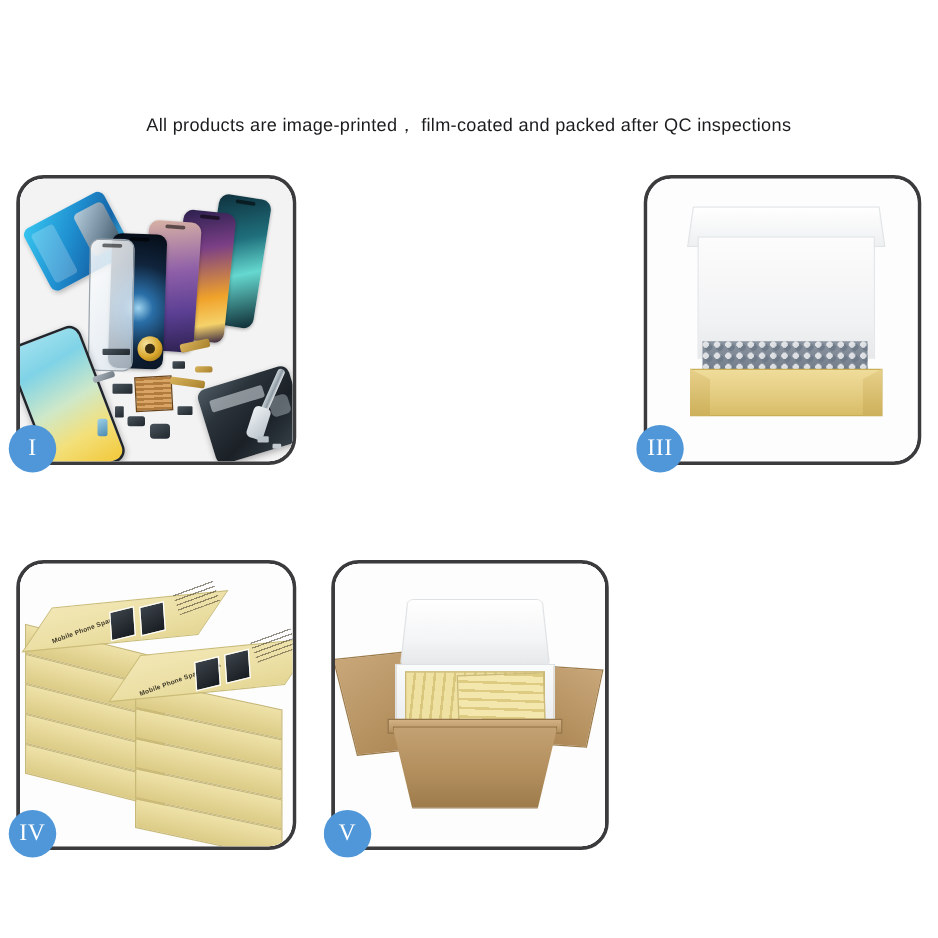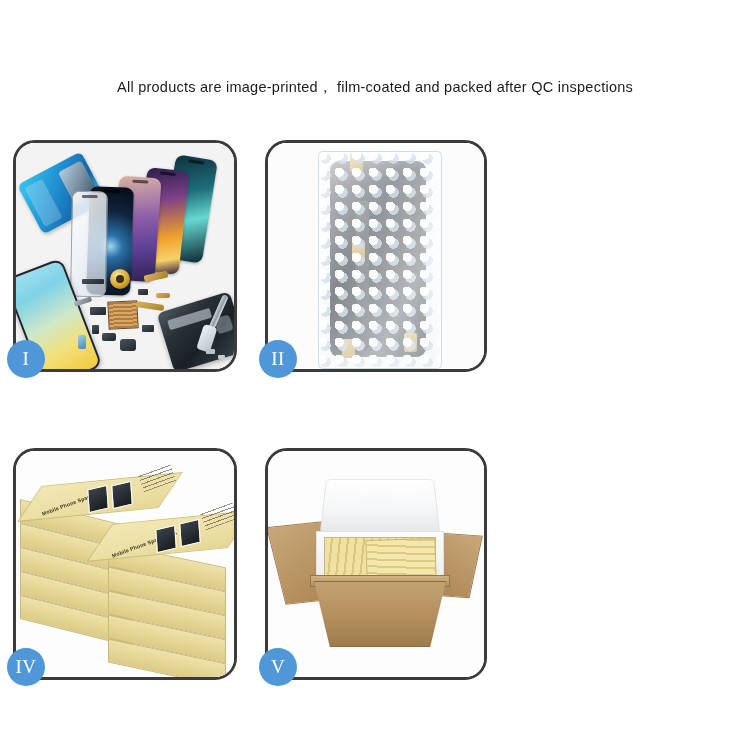--- a/index.html
+++ b/index.html
@@ -32,21 +32,21 @@
     font-size: 38px;
     letter-spacing: 2.0px;
     color: #17181a;
     font-weight: 400;
     font-family: "Liberation Sans", sans-serif;
     white-space: nowrap;
   }
   .page-subtitle {
     position: absolute;
     left: 0;
-    top: 78px;
+    top: 91px;
     width: 750px;
     text-align: center;
     font-size: 14.5px;
     letter-spacing: 0.25px;
     color: #1b1c1e;
     font-family: "Liberation Sans", sans-serif;
     white-space: nowrap;
   }
 
   
@@ -438,34 +438,31 @@
 
       <div class="p1-chassis"></div>
       <div class="tweezers"></div>
 
       <div class="chip" style="left:190px; top:206px; width:9px; height:5px; background:#b9c2c9;"></div>
       <div class="chip" style="left:202px; top:212px; width:7px; height:4px; background:#c4ccd2;"></div>
     </div>
     <div class="badge">I</div>
   </div>
 
-  <div class="panel" id="panel-2">
+
+  <div class="panel" id="panel-3">
     <div class="panel-photo">
-      <div class="p2-bg"></div>
-      <div class="p2-part"></div>
-      <div class="p2-tab" style="left:82px;  top:10px;"></div>
-      <div class="p2-tab" style="left:84px;  top:100px;"></div>
-      <div class="p2-tab" style="left:74px;  top:196px;"></div>
-      <div class="p2-tab" style="left:136px; top:190px;"></div>
-      <div class="p2-wrap"></div>
-      <div class="p2-wrap-sheen"></div>
+      <div class="p3-bg"></div>
+      <div class="p3-lid"></div>
+      <div class="p3-inner"></div>
+      <div class="p3-wrapfill"></div>
+      <div class="p3-front"></div>
     </div>
-    <div class="badge">II</div>
+    <div class="badge">III</div>
   </div>
-
 
   <div class="panel" id="panel-4">
     <div class="panel-photo">
       <div class="p4-bg"></div>
 
       <div class="sb-side" style="left:4px;  top:62px;  width:110px; transform:skewY(14deg);"></div>
       <div class="sb-side" style="left:4px;  top:86px;  width:110px; transform:skewY(14deg);"></div>
       <div class="sb-side" style="left:4px;  top:110px; width:110px; transform:skewY(14deg);"></div>
       <div class="sb-side" style="left:4px;  top:134px; width:110px; transform:skewY(14deg);"></div>
       <div class="sb-side" style="left:4px;  top:158px; width:110px; transform:skewY(14deg);"></div>

